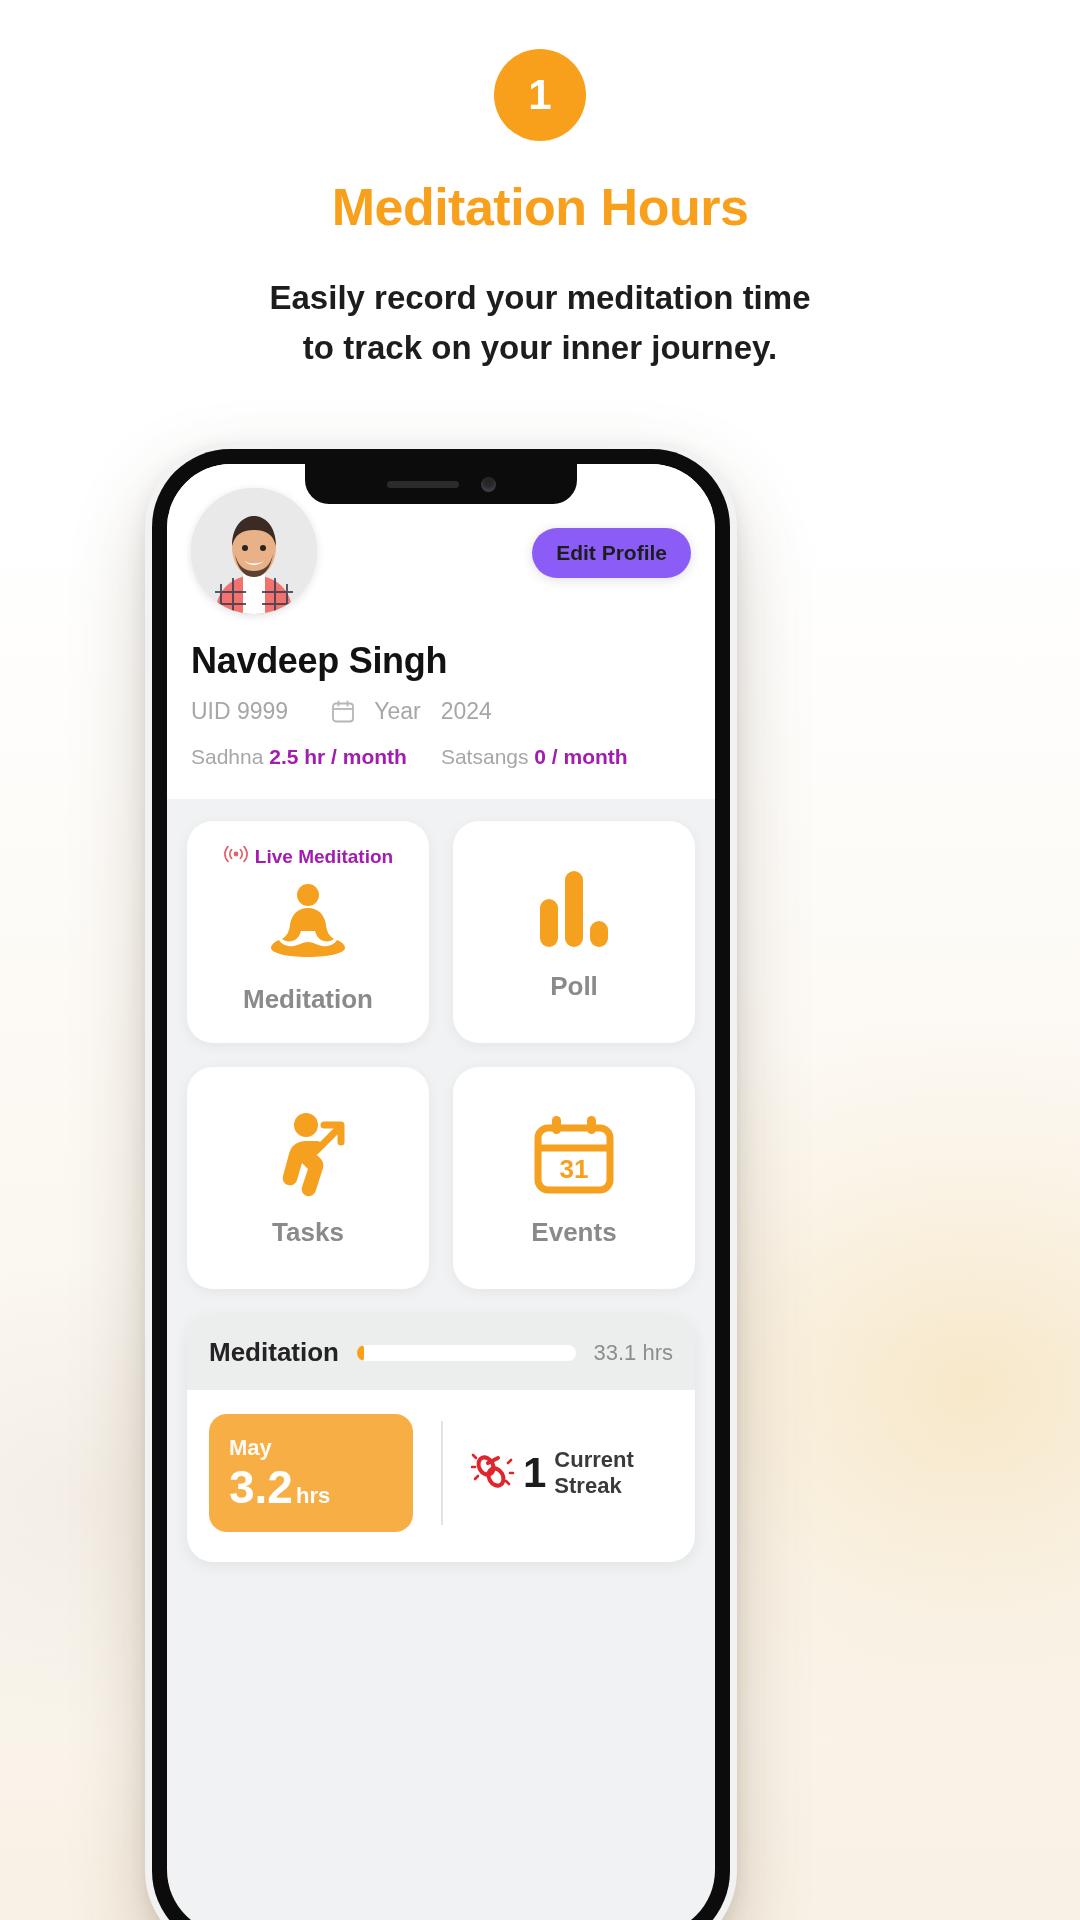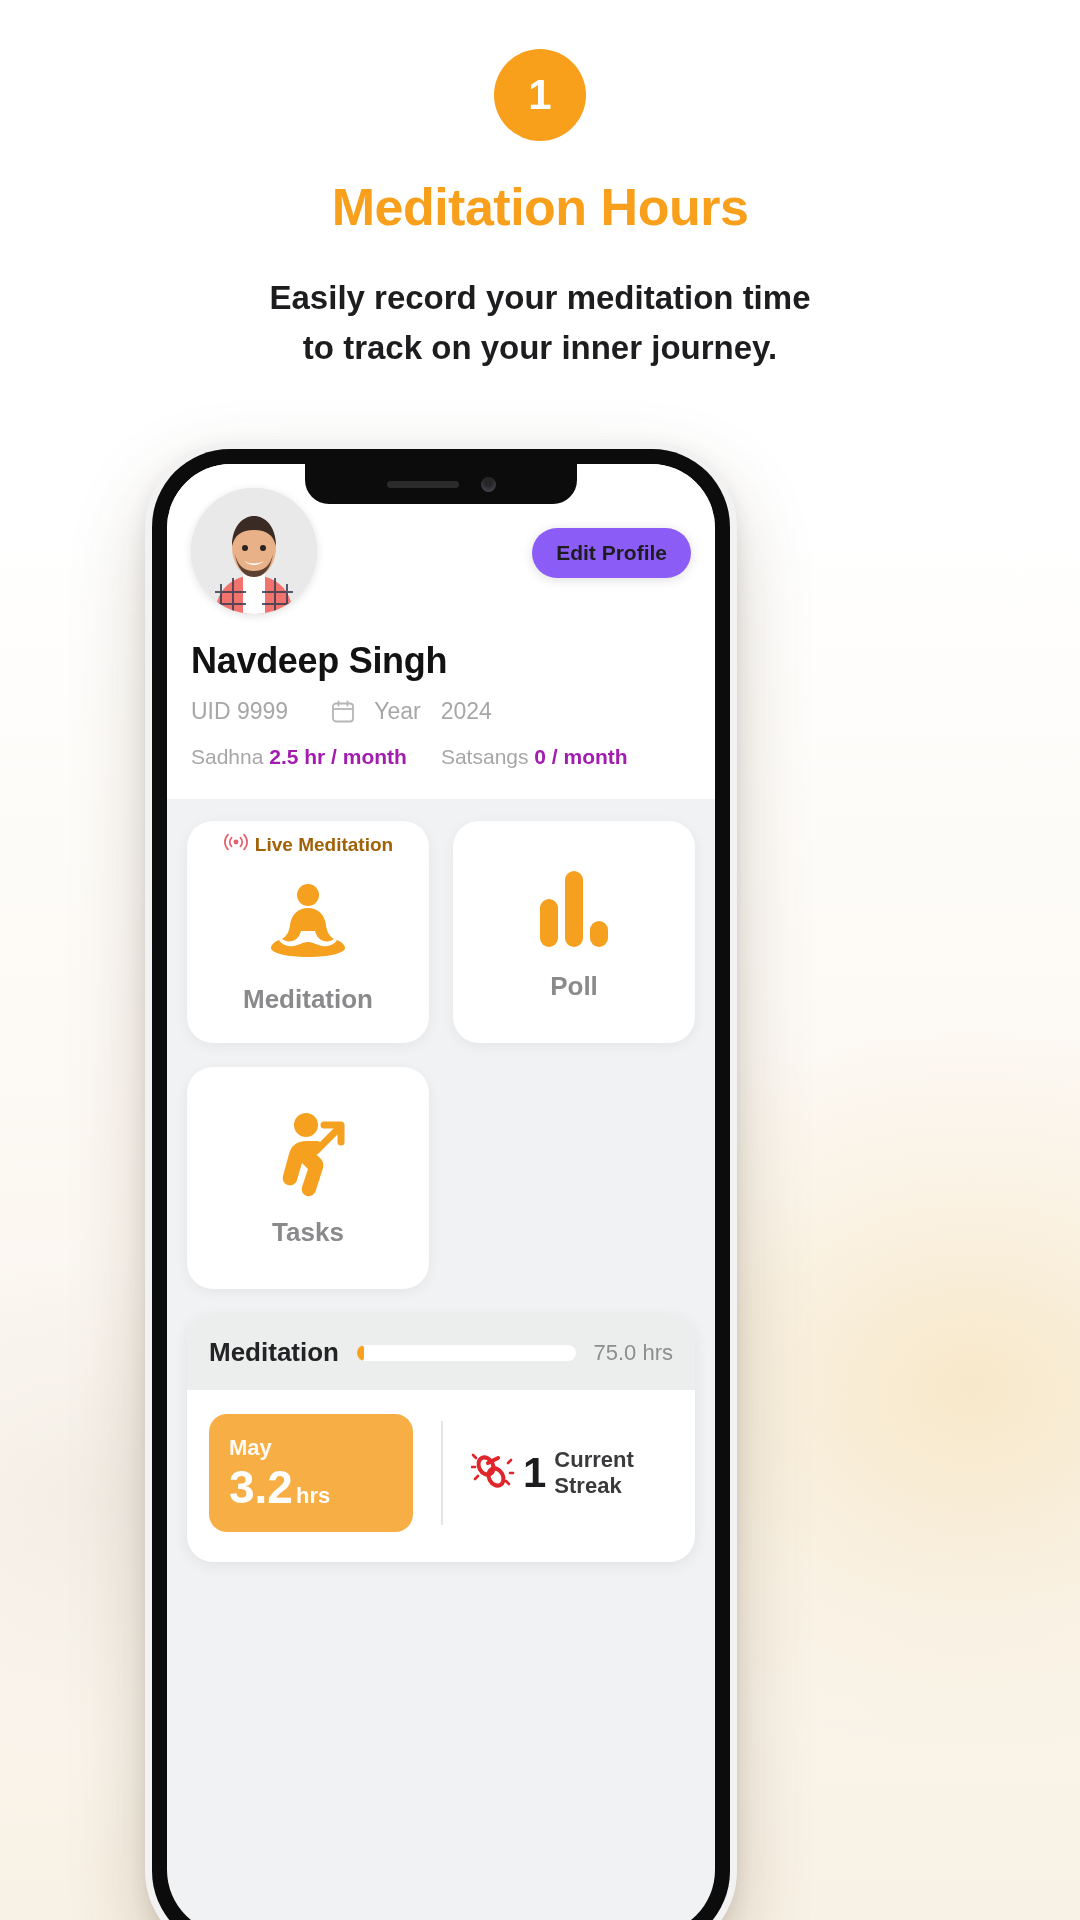--- a/index.html
+++ b/index.html
@@ -102,23 +102,23 @@
     padding: 22px 20px 0 20px;
     display: grid; grid-template-columns: 1fr 1fr; gap: 24px;
   }
   .tile {
     background: #ffffff; border-radius: 26px; height: 222px;
     box-shadow: 0 3px 14px rgba(0,0,0,.055);
     display: flex; flex-direction: column; align-items: center; justify-content: center;
     position: relative; cursor: pointer;
   }
   .live-badge {
-    position: absolute; top: 12px; left: 0; right: 0;
+    position: absolute; top: 24px; left: 0; right: 0;
     display: flex; align-items: center; justify-content: center; gap: 6px;
-    font-size: 19px; font-weight: 600; color: #a16207;
+    font-size: 19px; font-weight: 600; color: #a21caf;
   }
   .tile .glyph { height: 92px; display: flex; align-items: center; justify-content: center; }
   .tile .tlabel { margin-top: 16px; font-size: 26px; font-weight: 700; color: #8a8a8c; }
   .tile.has-badge .glyph { margin-top: 26px; }
 
   
   .summary {
     margin: 26px 20px 0 20px;
     background: #ffffff; border-radius: 26px;
     box-shadow: 0 3px 16px rgba(0,0,0,.07);
@@ -270,30 +270,42 @@
           <svg width="88" height="88" viewBox="0 0 88 88" fill="none" xmlns="http://www.w3.org/2000/svg">
             <circle cx="42" cy="14" r="12" fill="#F5A01E"></circle>
             <path d="M42 30c-9 0-15 5-17 13l-6 22c-1 4 1 8 5 9 4 1 8-1 9-5l5-17 6 6-6 18c-1 4 1 8 5 9 4 1 8-2 9-6l7-22c1-4 0-7-3-10l-7-7c3-1 6-4 7-7 1-2-1-3-3-3H42z" fill="#F5A01E"></path>
             <path d="M52 40L76 16" stroke="#F5A01E" stroke-width="7" stroke-linecap="round"></path>
             <path d="M60 14h17v17" stroke="#F5A01E" stroke-width="7" stroke-linecap="round" stroke-linejoin="round"></path>
           </svg>
         </div>
         <div class="tlabel">Tasks</div>
       </div>
 
+      <div class="tile">
+        <div class="glyph">
+          <svg width="80" height="82" viewBox="0 0 80 82" fill="none" xmlns="http://www.w3.org/2000/svg">
+            <rect x="4" y="14" width="72" height="62" rx="10" stroke="#F5A01E" stroke-width="7"></rect>
+            <path d="M4 34h72" stroke="#F5A01E" stroke-width="7"></path>
+            <rect x="18" y="2" width="9" height="18" rx="4.5" fill="#F5A01E"></rect>
+            <rect x="53" y="2" width="9" height="18" rx="4.5" fill="#F5A01E"></rect>
+            <text x="40" y="64" font-family="Liberation Sans, sans-serif" font-size="26" font-weight="700" fill="#F5A01E" text-anchor="middle">31</text>
+          </svg>
+        </div>
+        <div class="tlabel">Events</div>
+      </div>
 
     </div>
 
     <div class="summary">
       <div class="summary-head">
         <div class="stitle">Meditation</div>
         <div class="progress-track">
           <div class="progress-fill" id="progress-fill" style="width: 3%;"></div>
         </div>
-        <div class="progress-val">75.0 hrs</div>
+        <div class="progress-val">33.1 hrs</div>
       </div>
       <div class="summary-body">
         <div class="month-chip">
           <div class="m">May</div>
           <div class="v">
             <span>3.2</span><small>hrs</small>
           </div>
         </div>
         <div class="vdivider"></div>
         <div class="streak">

